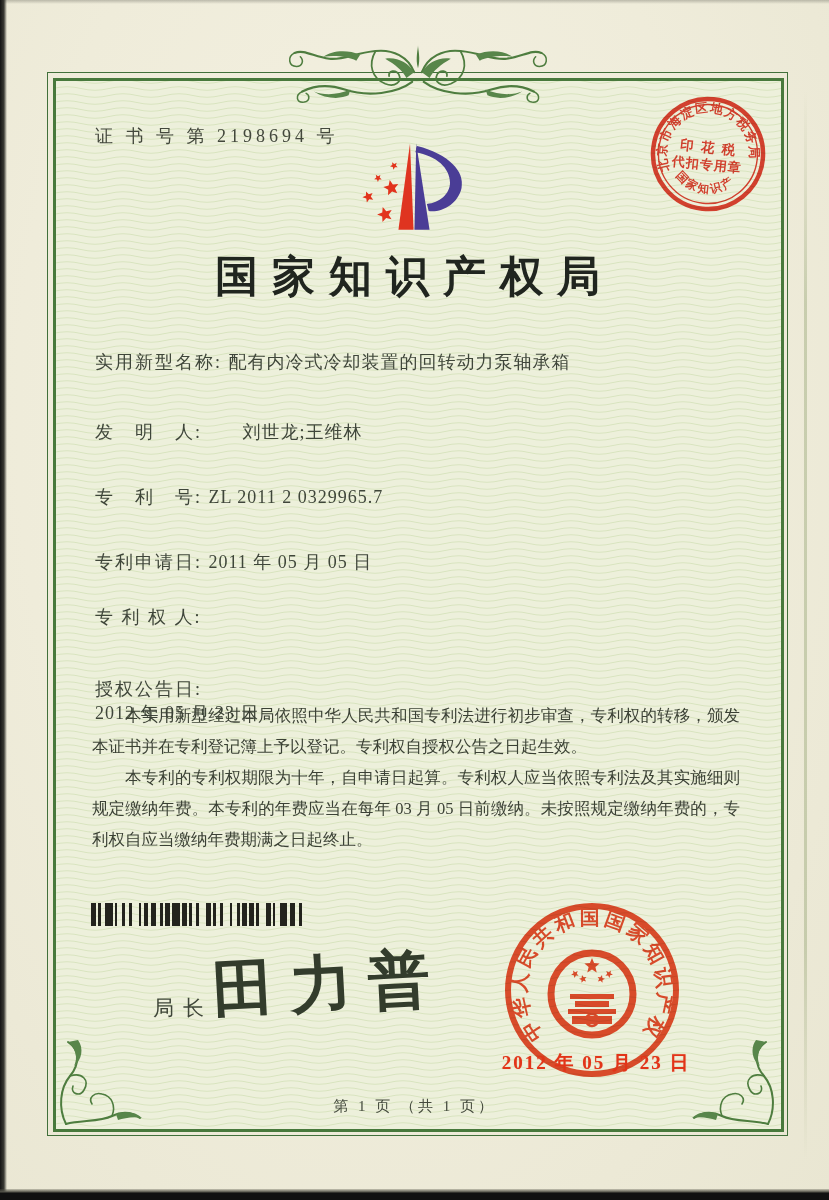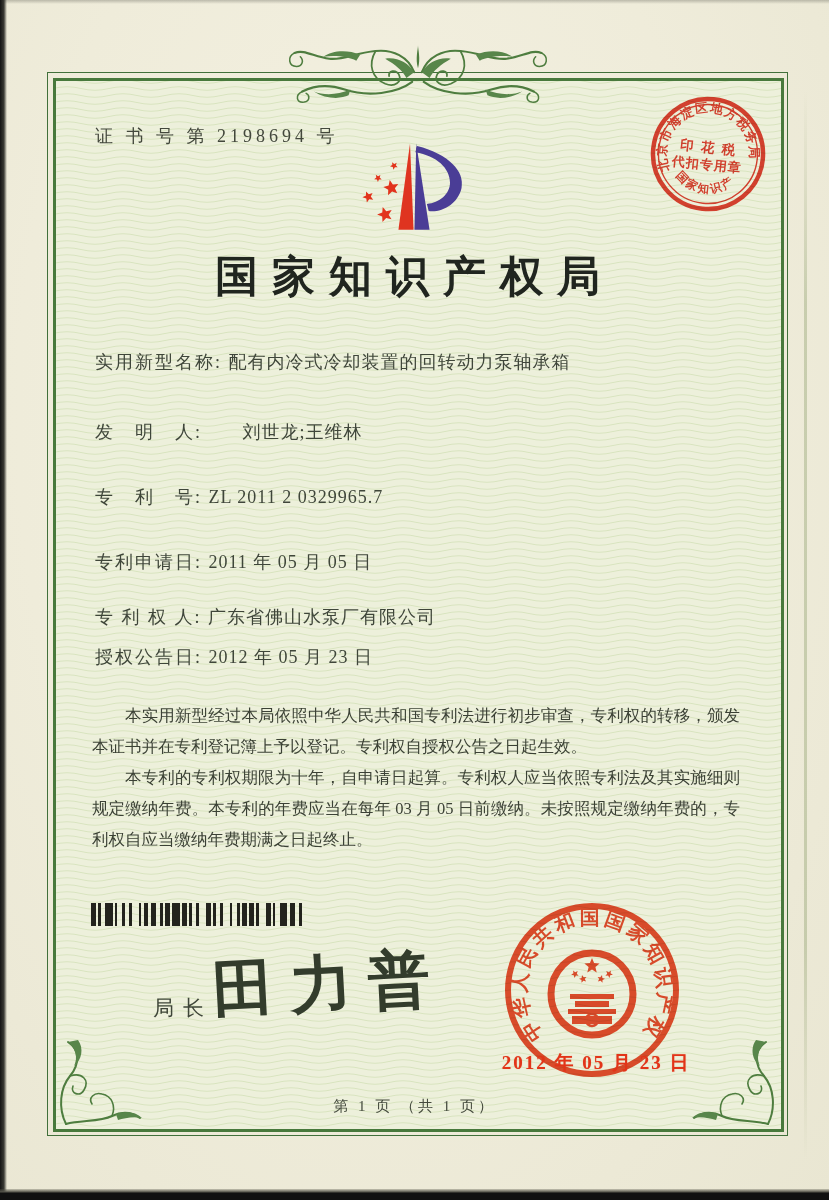--- a/index.html
+++ b/index.html
@@ -41,21 +41,21 @@
 
   .fields{position:absolute;left:95px;top:350px;width:640px;}
   .field-row{display:flex;font-size:18px;color:#3f463a;line-height:24px;}
   .field-label{white-space:pre;letter-spacing:2px;}
   .field-value{white-space:pre;letter-spacing:1px;}
   .fr1{margin-top:0;align-items:flex-end;}
   .fr2{margin-top:46px;gap:34px;}
   .fr3{margin-top:41px;}
   .fr4{margin-top:41px;}
   .fr5{margin-top:31px;}
-  .fr6{margin-top:16px;}
+  .fr6{margin-top:48px;flex-direction:column;}
 
   .body-text{position:absolute;left:92px;top:700px;width:648px;
     font-size:16.5px;line-height:31px;color:#3b4135;text-align:justify;}
   .body-text p{margin:0;text-indent:2em;}
 
   .barcode{position:absolute;left:91px;top:903px;width:270px;height:23px;
     display:flex;align-items:stretch;overflow:hidden;}
   .barcode div{height:100%;}
 
   .signer{position:absolute;left:153px;top:994px;font-size:21px;color:#3e4538;
@@ -160,21 +160,20 @@
     <div class="field-row fr3">
       <span class="field-label">专　利　号: </span>
       <span class="field-value">ZL 2011 2 0329965.7</span>
     </div>
     <div class="field-row fr4">
       <span class="field-label">专利申请日: </span>
       <span class="field-value">2011 年 05 月 05 日</span>
     </div>
     <div class="field-row fr5">
       <span class="field-label">专 利 权 人: </span>
-      <span class="field-value">广东省佛山水泵厂有限公司</span>
     </div>
     <div class="field-row fr6">
       <span class="field-label">授权公告日: </span>
       <span class="field-value">2012 年 05 月 23 日</span>
     </div>
   </div>
 
   <div class="body-text">
     <p>本实用新型经过本局依照中华人民共和国专利法进行初步审查，专利权的转移，颁发本证书并在专利登记簿上予以登记。专利权自授权公告之日起生效。</p>
     <p>本专利的专利权期限为十年，自申请日起算。专利权人应当依照专利法及其实施细则规定缴纳年费。本专利的年费应当在每年 03 月 05 日前缴纳。未按照规定缴纳年费的，专利权自应当缴纳年费期满之日起终止。</p>

